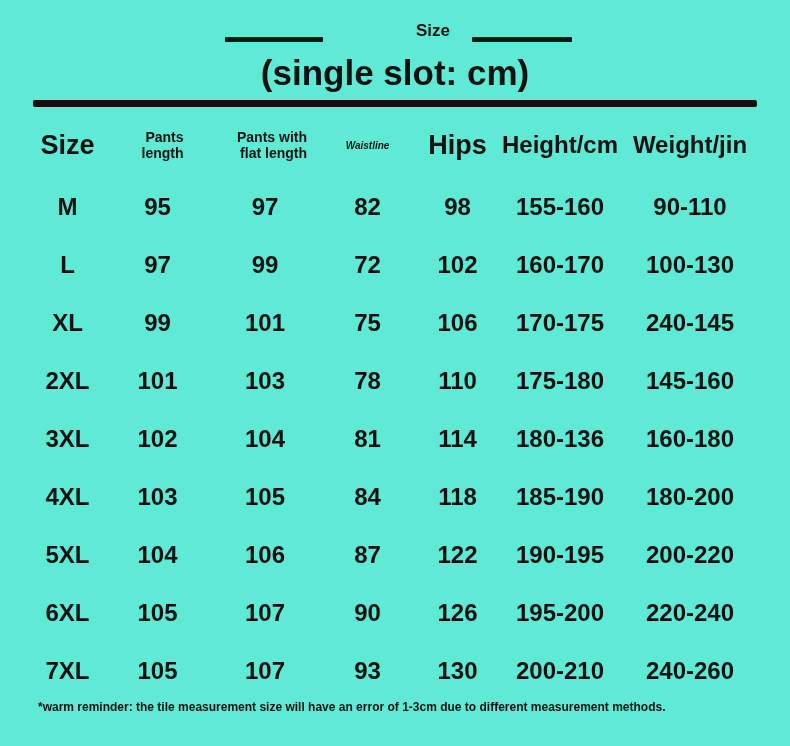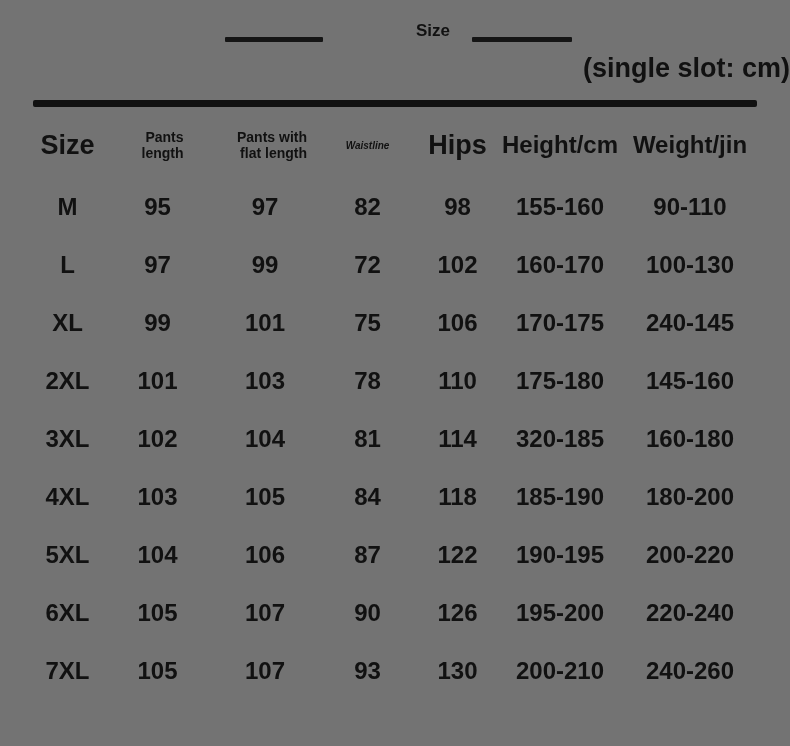--- a/index.html
+++ b/index.html
@@ -1,40 +1,40 @@
 <!DOCTYPE html>
 <html><head>
 <meta charset="utf-8">
 <style>
   * { box-sizing: border-box; margin: 0; padding: 0; }
   html, body { background: #ffffff; }
   .page {
     position: relative;
     width: 790px;
     height: 746px;
-    background: #737373;
+    background: #5eead4;
     color: #111111;
     font-family: "Liberation Sans", sans-serif;
     overflow: hidden;
   }
 
   
   .title-area { position: absolute; top: 0; left: 0; width: 790px; height: 100px; }
   .bar { position: absolute; top: 37px; height: 5px; background: #151515; border-radius: 1px; }
   .bar-left  { left: 225px; width: 98px; }
   .bar-right { left: 472px; width: 100px; }
   .title-text {
     position: absolute; top: 21px; left: 330px; width: 152px;
     text-align: center; font-weight: 700; font-size: 17px; line-height: 20px;
   }
   .title-line1 { display: block; transform: translateX(27px); }
   .title-line2 { display: block; }
   .subtitle {
     position: absolute; top: 53px; left: 0; width: 790px;
-    text-align: right; font-weight: 700; font-size: 27px;
+    text-align: center; font-weight: 700; font-size: 35px;
   }
   .rule {
     position: absolute; top: 100px; left: 33px; width: 724px; height: 7px;
     background: #111111; border-radius: 2px;
   }
 
   
   .size-table {
     position: absolute; top: 112px; left: 30px; width: 730px;
     display: grid;
@@ -131,21 +131,21 @@
       <div class="cell data-cell">175-180</div>
       <div class="cell data-cell">145-160</div>
     </div>
 
     <div class="trow">
       <div class="cell data-cell">3XL</div>
       <div class="cell data-cell">102</div>
       <div class="cell data-cell">104</div>
       <div class="cell data-cell">81</div>
       <div class="cell data-cell">114</div>
-      <div class="cell data-cell">320-185</div>
+      <div class="cell data-cell">180-136</div>
       <div class="cell data-cell">160-180</div>
     </div>
 
     <div class="trow">
       <div class="cell data-cell">4XL</div>
       <div class="cell data-cell">103</div>
       <div class="cell data-cell">105</div>
       <div class="cell data-cell">84</div>
       <div class="cell data-cell">118</div>
       <div class="cell data-cell">185-190</div>
@@ -177,14 +177,15 @@
       <div class="cell data-cell">105</div>
       <div class="cell data-cell">107</div>
       <div class="cell data-cell">93</div>
       <div class="cell data-cell">130</div>
       <div class="cell data-cell">200-210</div>
       <div class="cell data-cell">240-260</div>
     </div>
 
   </div>
 
+  <div class="footer-note">*warm reminder: the tile measurement size will have an error of 1-3cm due to different measurement methods.</div>
 
 </div>
 
 </body></html>

